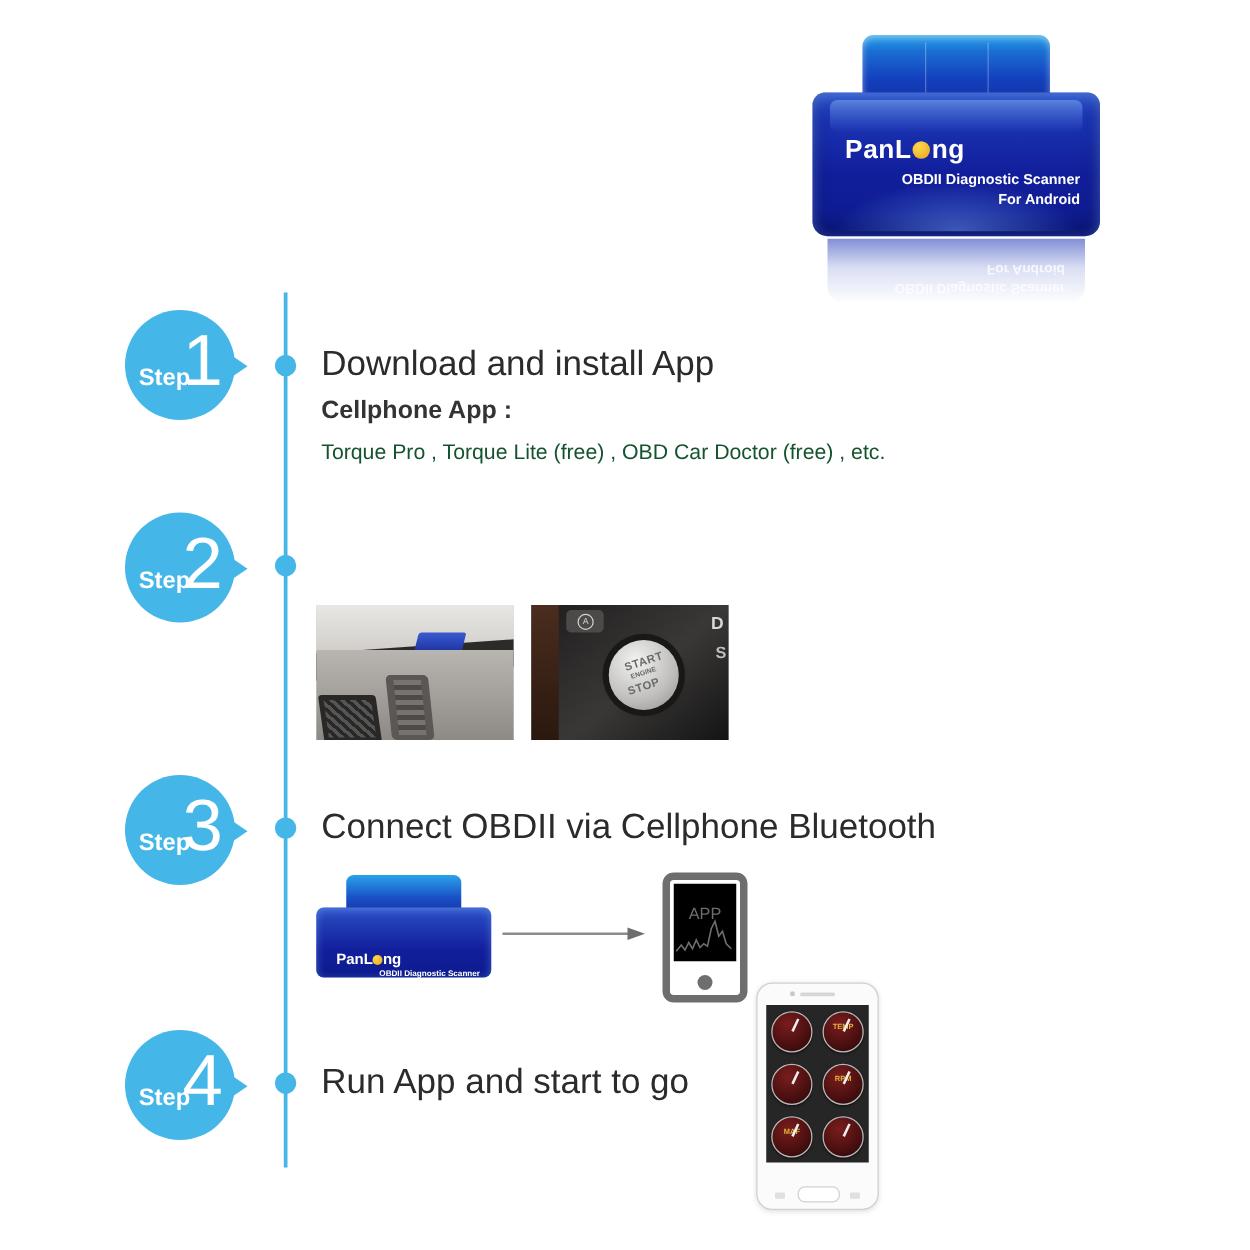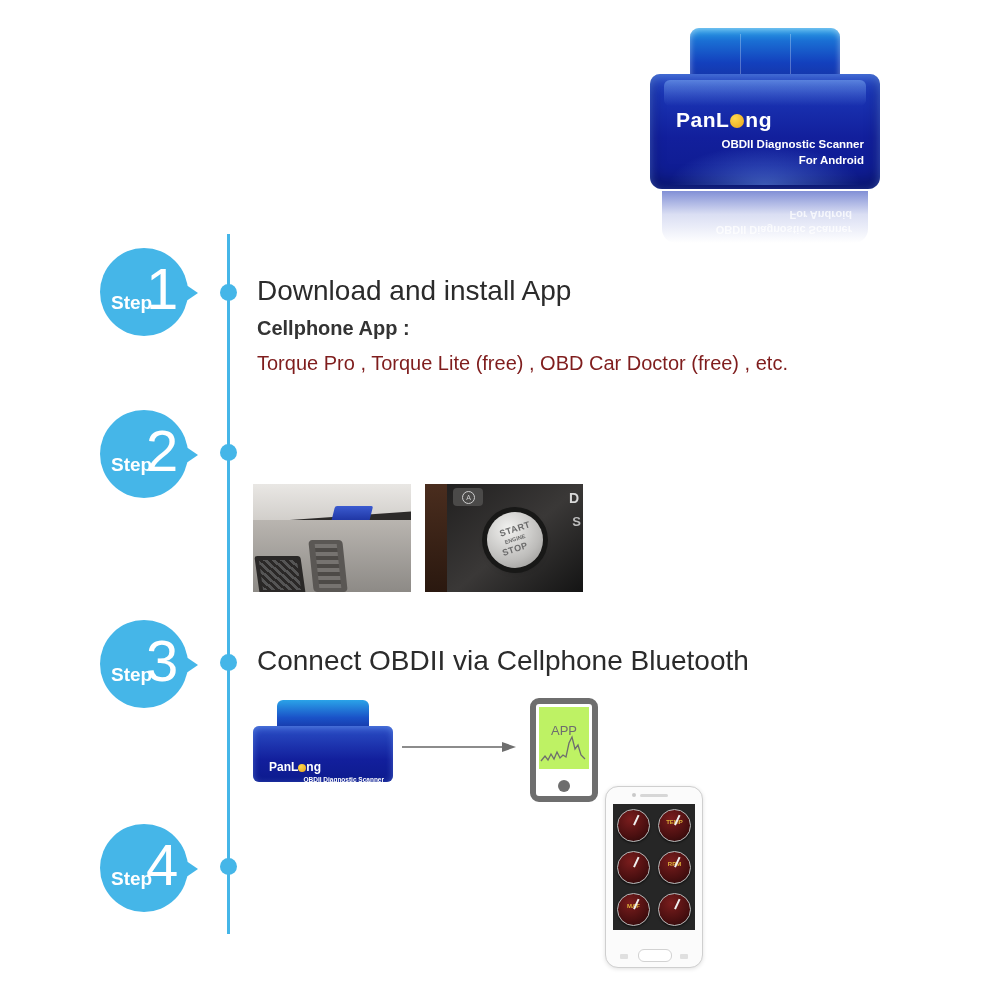--- a/index.html
+++ b/index.html
@@ -80,21 +80,21 @@
     position:absolute;left:11px;top:44px;color:#fff;font-size:19px;font-weight:bold;
   }
   .badge .num{
     position:absolute;left:46px;top:12px;color:#fff;font-size:58px;font-weight:300;line-height:1;
     font-family:"Liberation Sans", sans-serif;
   }
 
   
   .step-head{position:absolute;left:257px;color:#2b2b2b;font-size:28px;font-weight:normal;white-space:nowrap;}
   .sub-bold{position:absolute;left:257px;color:#333;font-size:20px;font-weight:bold;white-space:nowrap;}
-  .sub-reg{position:absolute;left:257px;color:#7f1d1d;font-size:20px;white-space:nowrap;}
+  .sub-reg{position:absolute;left:257px;color:#14532d;font-size:17px;white-space:nowrap;}
 
   
   .photo{position:absolute;overflow:hidden;background:#cfcfcf;}
   .ph1{left:253px;top:484px;width:158px;height:108px;}
   .ph2{left:425px;top:484px;width:158px;height:108px;}
   .ph1 .floor{position:absolute;left:0;top:36px;width:100%;height:72px;background:linear-gradient(180deg,#b9b5b0,#8d8a86);}
   .ph1 .dash{position:absolute;left:0;top:0;width:100%;height:40px;background:linear-gradient(180deg,#e9e7e4,#cfccc8);}
   .ph1 .under{position:absolute;left:0;top:33px;width:100%;height:22px;background:#2d2b2a;transform:skewY(-4deg);}
   .ph1 .plug{position:absolute;left:80px;top:22px;width:38px;height:17px;background:linear-gradient(180deg,#3b5bd0,#1a2f9c);transform:skewX(-14deg);border-radius:2px;}
   .ph1 .pedal-a{position:absolute;left:4px;top:72px;width:46px;height:38px;background:#2a2827;border-radius:3px;transform:skewX(8deg);}
@@ -129,21 +129,21 @@
   .dev-sm .l1{position:absolute;right:9px;top:50px;color:#fff;font-weight:bold;font-size:6.5px;}
   .dev-sm .l2{position:absolute;right:9px;top:61px;color:#fff;font-weight:bold;font-size:6.5px;}
 
   .arrow{position:absolute;left:402px;top:742px;width:118px;height:10px;}
   .arrow .shaft{position:absolute;left:0;top:4px;width:104px;height:2px;background:#8c8c8c;}
   .arrow .head{position:absolute;left:100px;top:0;width:0;height:0;
     border-left:14px solid #6e6e6e;border-top:5px solid transparent;border-bottom:5px solid transparent;}
 
   .phone-ico{position:absolute;left:530px;top:698px;width:56px;height:92px;
     border:6px solid #6e6e6e;border-radius:9px;background:#fff;}
-  .phone-ico .scr{position:absolute;left:3px;top:3px;right:3px;height:62px;background:#bef264;text-decoration:underline;}
+  .phone-ico .scr{position:absolute;left:3px;top:3px;right:3px;height:62px;background:#000000;text-decoration:underline;}
   .phone-ico .app{position:absolute;left:0;right:0;top:16px;text-align:center;color:#6e6e6e;font-size:13px;}
   .phone-ico .home{position:absolute;left:50%;bottom:4px;margin-left:-6px;width:12px;height:12px;border-radius:50%;background:#6e6e6e;}
 
   
   .phone{position:absolute;left:605px;top:786px;width:96px;height:180px;
     background:#fbfbfb;border:1.5px solid #cfcfcf;border-radius:13px;
     box-shadow:0 1px 4px rgba(0,0,0,.12);}
   .phone .spk{position:absolute;left:50%;top:7px;margin-left:-14px;width:28px;height:3px;border-radius:2px;background:#d7d7d7;}
   .phone .cam{position:absolute;left:26px;top:6px;width:4px;height:4px;border-radius:50%;background:#c9c9c9;}
   .phone .screen{position:absolute;left:7px;top:17px;width:82px;height:126px;
@@ -261,20 +261,21 @@
     </div>
     <div class="home"></div>
   </div>
 
   <div class="badge" style="left:100px;top:824px">
     <div class="circle"></div>
     <div class="tail"></div>
     <div class="word">Step</div>
     <div class="num">4</div>
   </div>
+  <div class="step-head" style="top:849px">Run App and start to go</div>
 
   <div class="phone">
     <div class="cam"></div>
     <div class="spk"></div>
     <div class="screen">
       <div class="gauge">
           <div class="val"></div>
         </div>
       <div class="gauge">
           <div class="val">TEMP</div>

